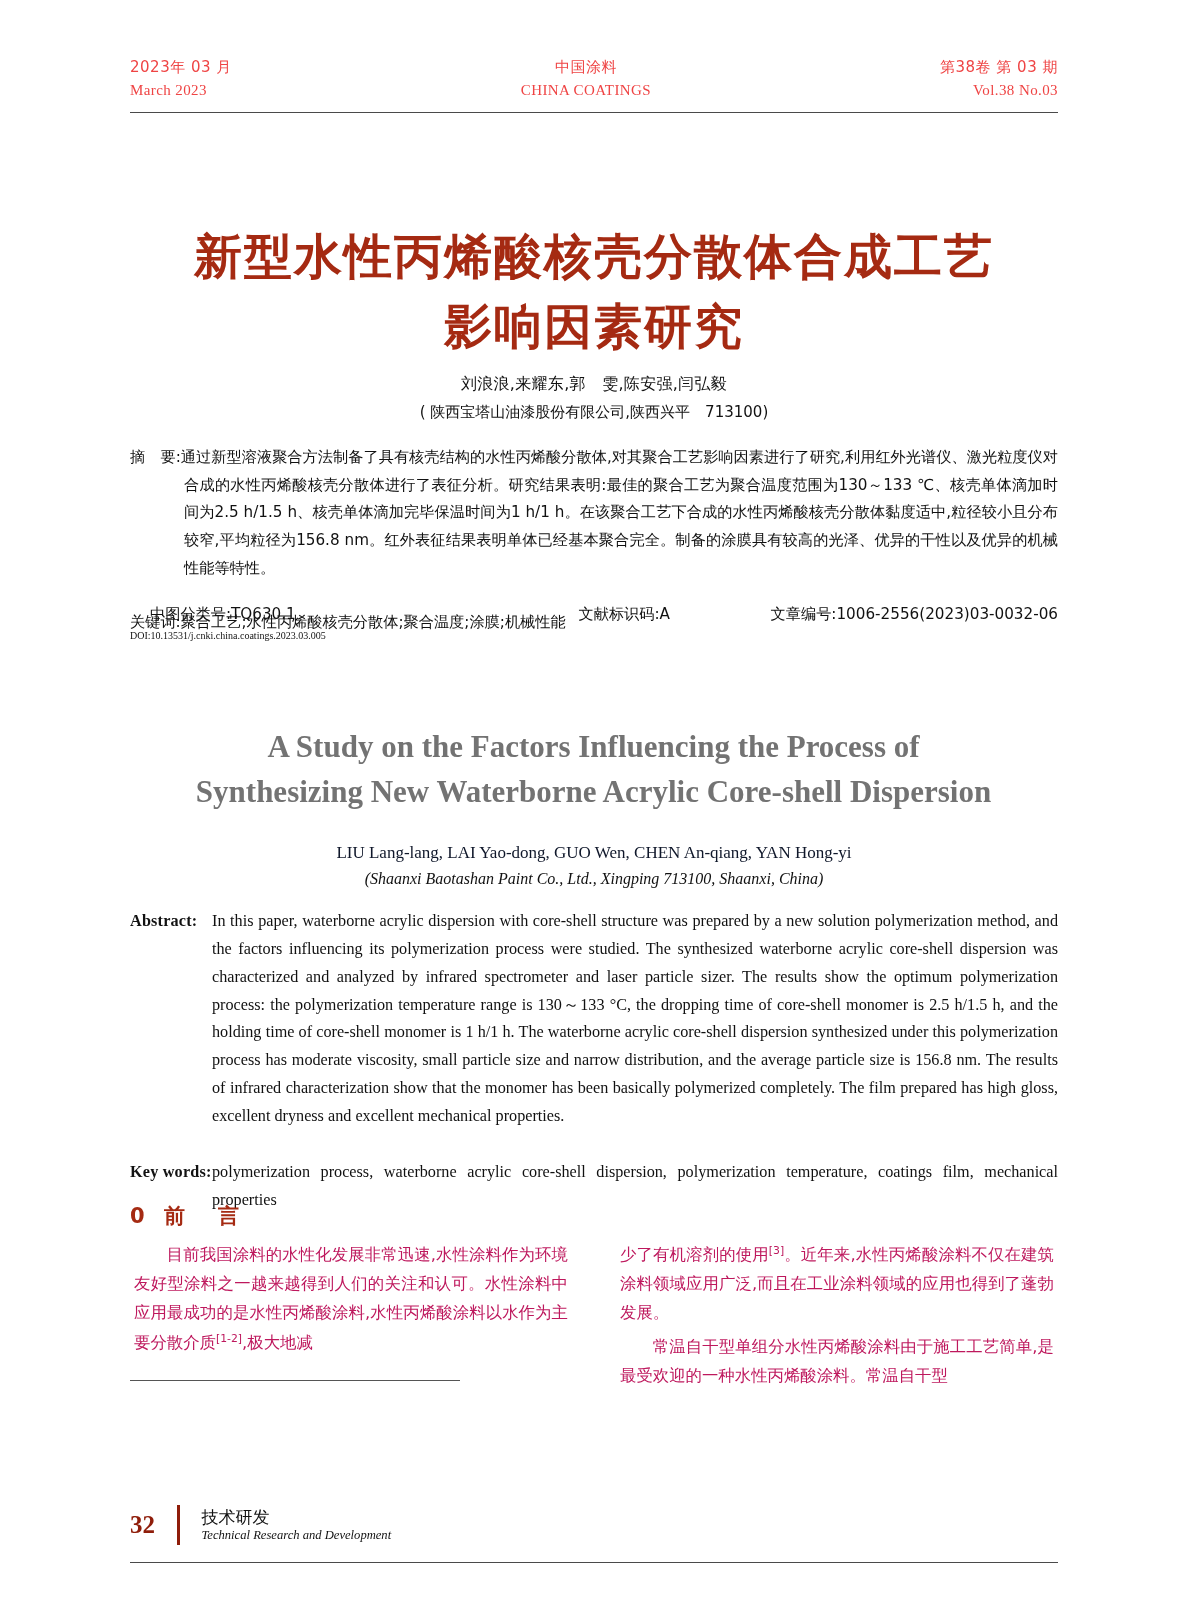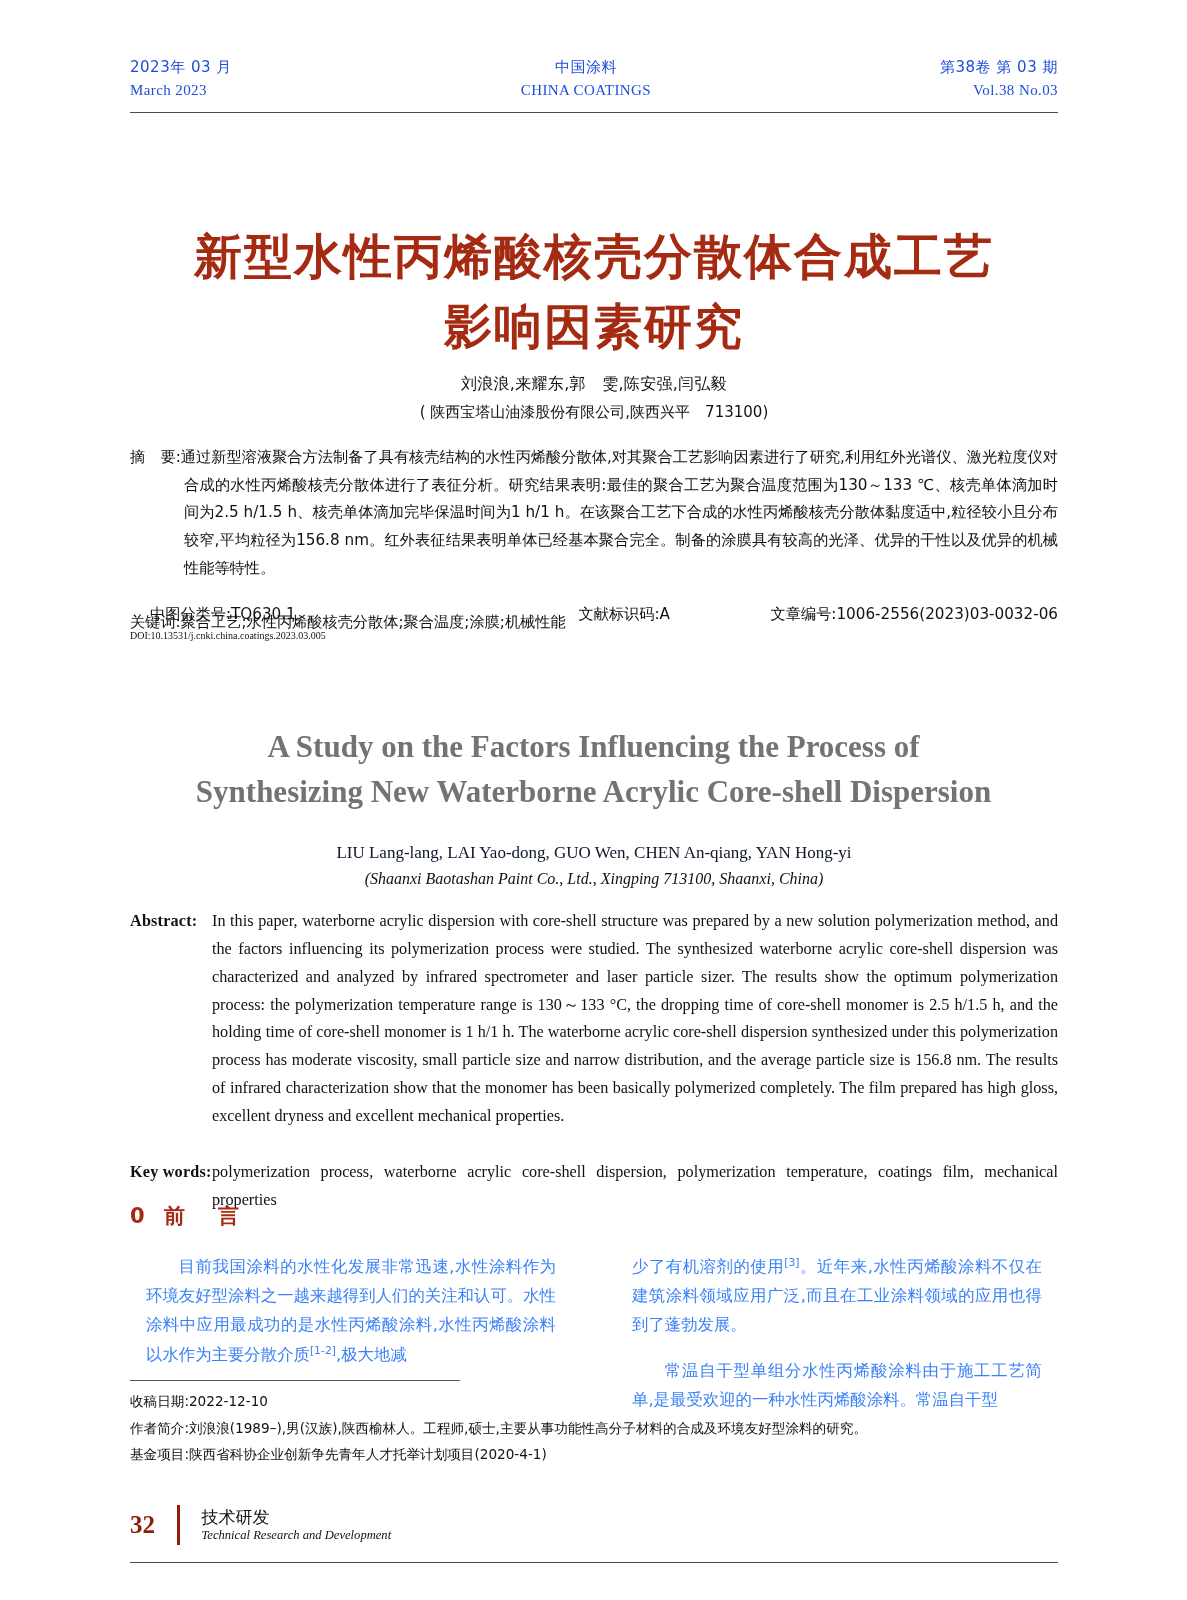--- a/index.html
+++ b/index.html
@@ -15,21 +15,21 @@
     position:absolute;
     left:0; top:0;
     width:1187px; height:1600px;
   }
 
   
   .runhead {
     position:absolute;
     left:130px; top:56px; width:928px;
     display:flex; justify-content:space-between; align-items:flex-start;
-    font-size:15.5px; color:#1d4ed8;
+    font-size:15.5px; color:#ef4444;
   }
   .runhead .col { line-height:1.55; }
   .runhead .col.center { text-align:center; }
   .runhead .col.right { text-align:right; }
   .runhead .cn { font-family:"DejaVu Sans", sans-serif; font-size:15px; letter-spacing:0.5px; }
   .runhead .en { font-family:"Liberation Serif", serif; font-size:15px; letter-spacing:0.4px; }
   .rule {
     position:absolute; left:130px; top:112px; width:928px;
     border-top:1.2px solid #4a4a4a;
   }
@@ -144,25 +144,25 @@
     font-size:21px;
     color:#a52a12;
     letter-spacing:6px;
   }
   .cols {
     position:absolute; left:130px; top:1236px; width:928px; height:125px;
     display:flex; gap:44px;
   }
   .col-l, .col-r { width:442px; }
   .col-l p, .col-r p {
-    margin:16px;
+    margin:4px;
     font-family:"DejaVu Sans", sans-serif;
     font-size:16.4px;
     line-height:1.78;
-    color:#3b82f6;
+    color:#be185d;
     text-align:justify;
   }
   .col-l p.indent, .col-r p.indent { text-indent:2em; }
   sup { font-size:0.66em; vertical-align:super; }
 
   
   .foot-rule {
     position:absolute; left:130px; top:1380px; width:330px;
     border-top:1px solid #555;
   }
@@ -269,25 +269,20 @@
     <div class="col-l">
       <p class="indent">目前我国涂料的水性化发展非常迅速,水性涂料作为环境友好型涂料之一越来越得到人们的关注和认可。水性涂料中应用最成功的是水性丙烯酸涂料,水性丙烯酸涂料以水作为主要分散介质<sup>[1-2]</sup>,极大地减</p>
     </div>
     <div class="col-r">
       <p>少了有机溶剂的使用<sup>[3]</sup>。近年来,水性丙烯酸涂料不仅在建筑涂料领域应用广泛,而且在工业涂料领域的应用也得到了蓬勃发展。</p>
       <p class="indent">常温自干型单组分水性丙烯酸涂料由于施工工艺简单,是最受欢迎的一种水性丙烯酸涂料。常温自干型</p>
     </div>
   </div>
 
   <div class="foot-rule"></div>
-  <div class="footnotes">
-    <div>收稿日期:2022-12-10</div>
-    <div>作者简介:刘浪浪(1989–),男(汉族),陕西榆林人。工程师,硕士,主要从事功能性高分子材料的合成及环境友好型涂料的研究。</div>
-    <div>基金项目:陕西省科协企业创新争先青年人才托举计划项目(2020-4-1)</div>
-  </div>
 
   <div class="footer">
     <div class="pnum">32</div>
     <div class="bar"></div>
     <div class="ftxt">
       <div class="cn">技术研发</div>
       <div class="en">Technical Research and Development</div>
     </div>
   </div>
   <div class="footer-rule"></div>

